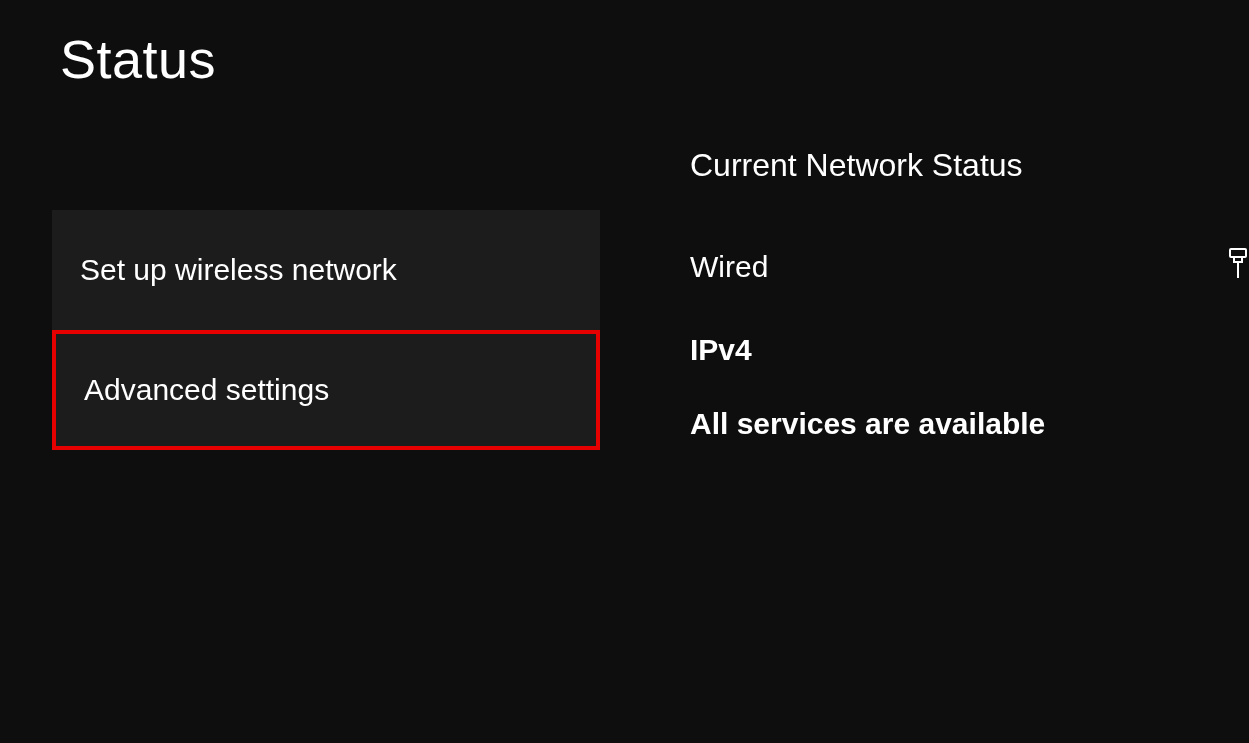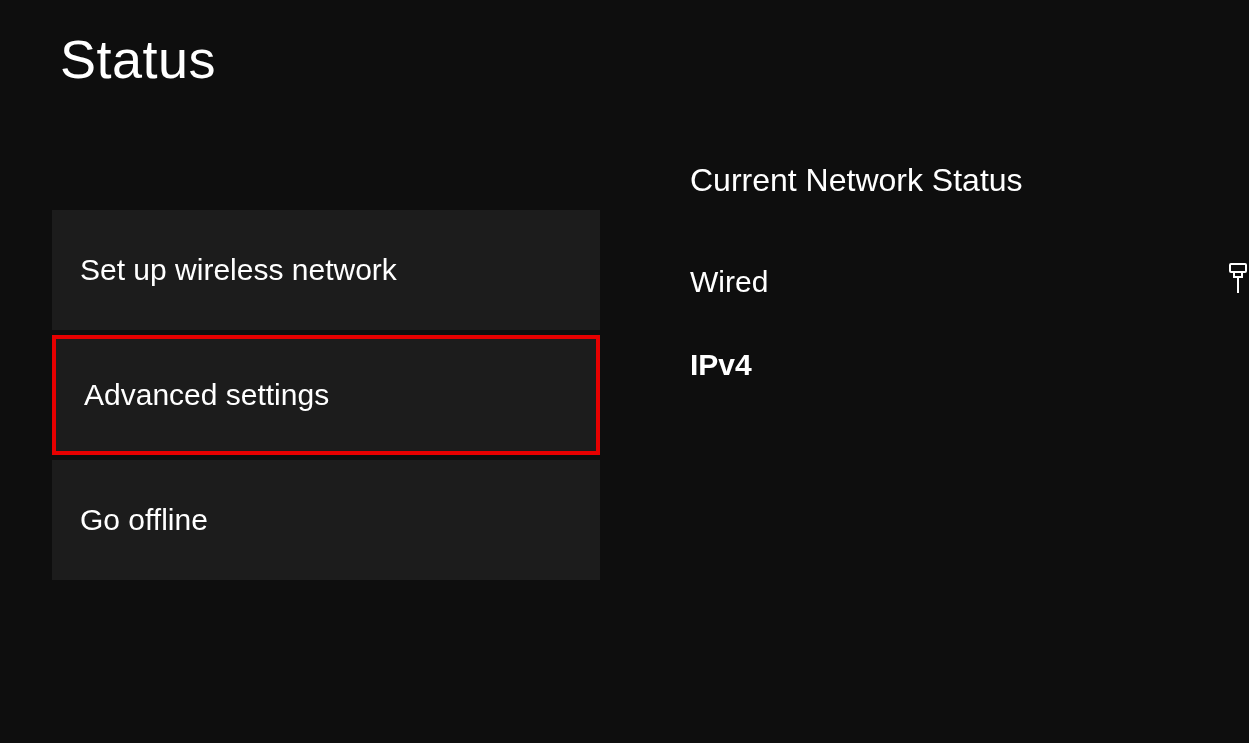--- a/index.html
+++ b/index.html
@@ -27,36 +27,35 @@
   }
   .menu{
     position:absolute;
     left:52px;
     top:210px;
     width:548px;
   }
   .menu-item{
     height:120px;
     background:#1c1c1c;
-    margin-bottom:5px;
     display:flex;
     align-items:center;
     padding-left:28px;
     font-size:30px;
     font-weight:300;
     box-sizing:border-box;
     position:relative;
   }
   .menu-item.highlight{
     border:4px solid #e60000;
   }
   .status-panel{
     position:absolute;
     left:690px;
-    top:162px;
+    top:147px;
     right:0;
   }
   .status-heading{
     font-size:32px;
     font-weight:300;
     margin-bottom:64px;
   }
   .status-row{
     display:flex;
     align-items:center;
@@ -88,23 +87,20 @@
   <div class="menu">
 
     <div class="menu-item">
       <span>Set up wireless network</span>
     </div>
 
     <div class="menu-item highlight">
       <span>Advanced settings</span>
     </div>
 
-    <div class="menu-item">
-      <span>Go offline</span>
-    </div>
 
   </div>
 
   <div class="status-panel">
 
     <div class="status-heading">Current Network Status</div>
 
     <div class="status-row">
       <span>Wired</span>
       <span class="ethernet-icon">
@@ -112,16 +108,17 @@
           <rect x="3" y="1" width="16" height="8" rx="1"></rect>
           <rect x="7" y="9" width="8" height="5"></rect>
           <line x1="11" y1="14" x2="11" y2="30"></line>
         </svg>
       </span>
     </div>
 
     <div class="status-line">IPv4</div>
 
 
+    <div class="status-line">All services are available</div>
 
   </div>
 
 </div>
 
 </body></html>

